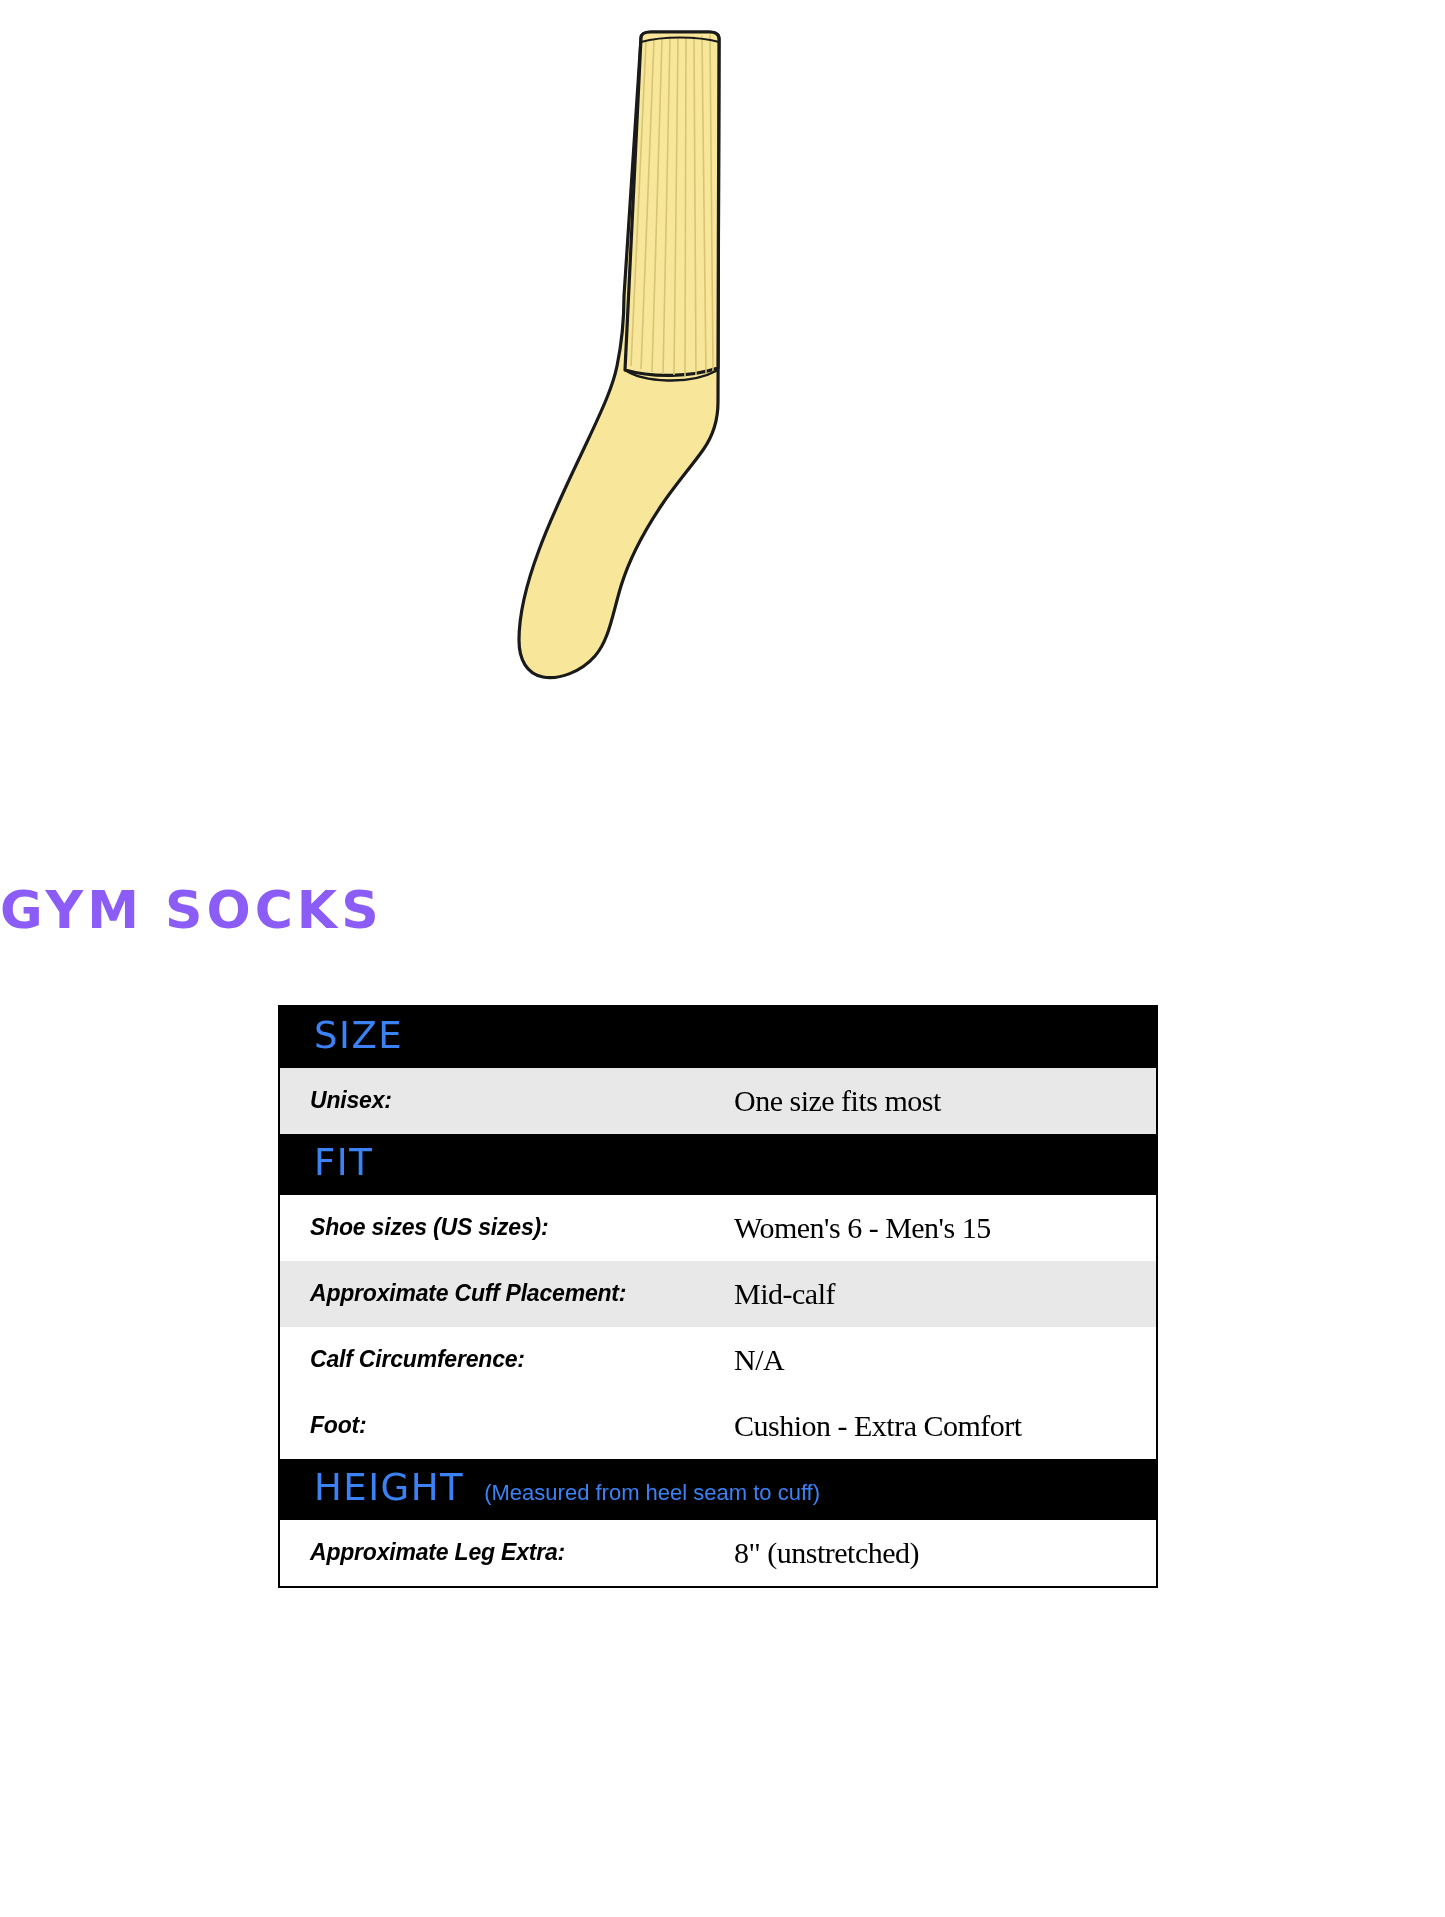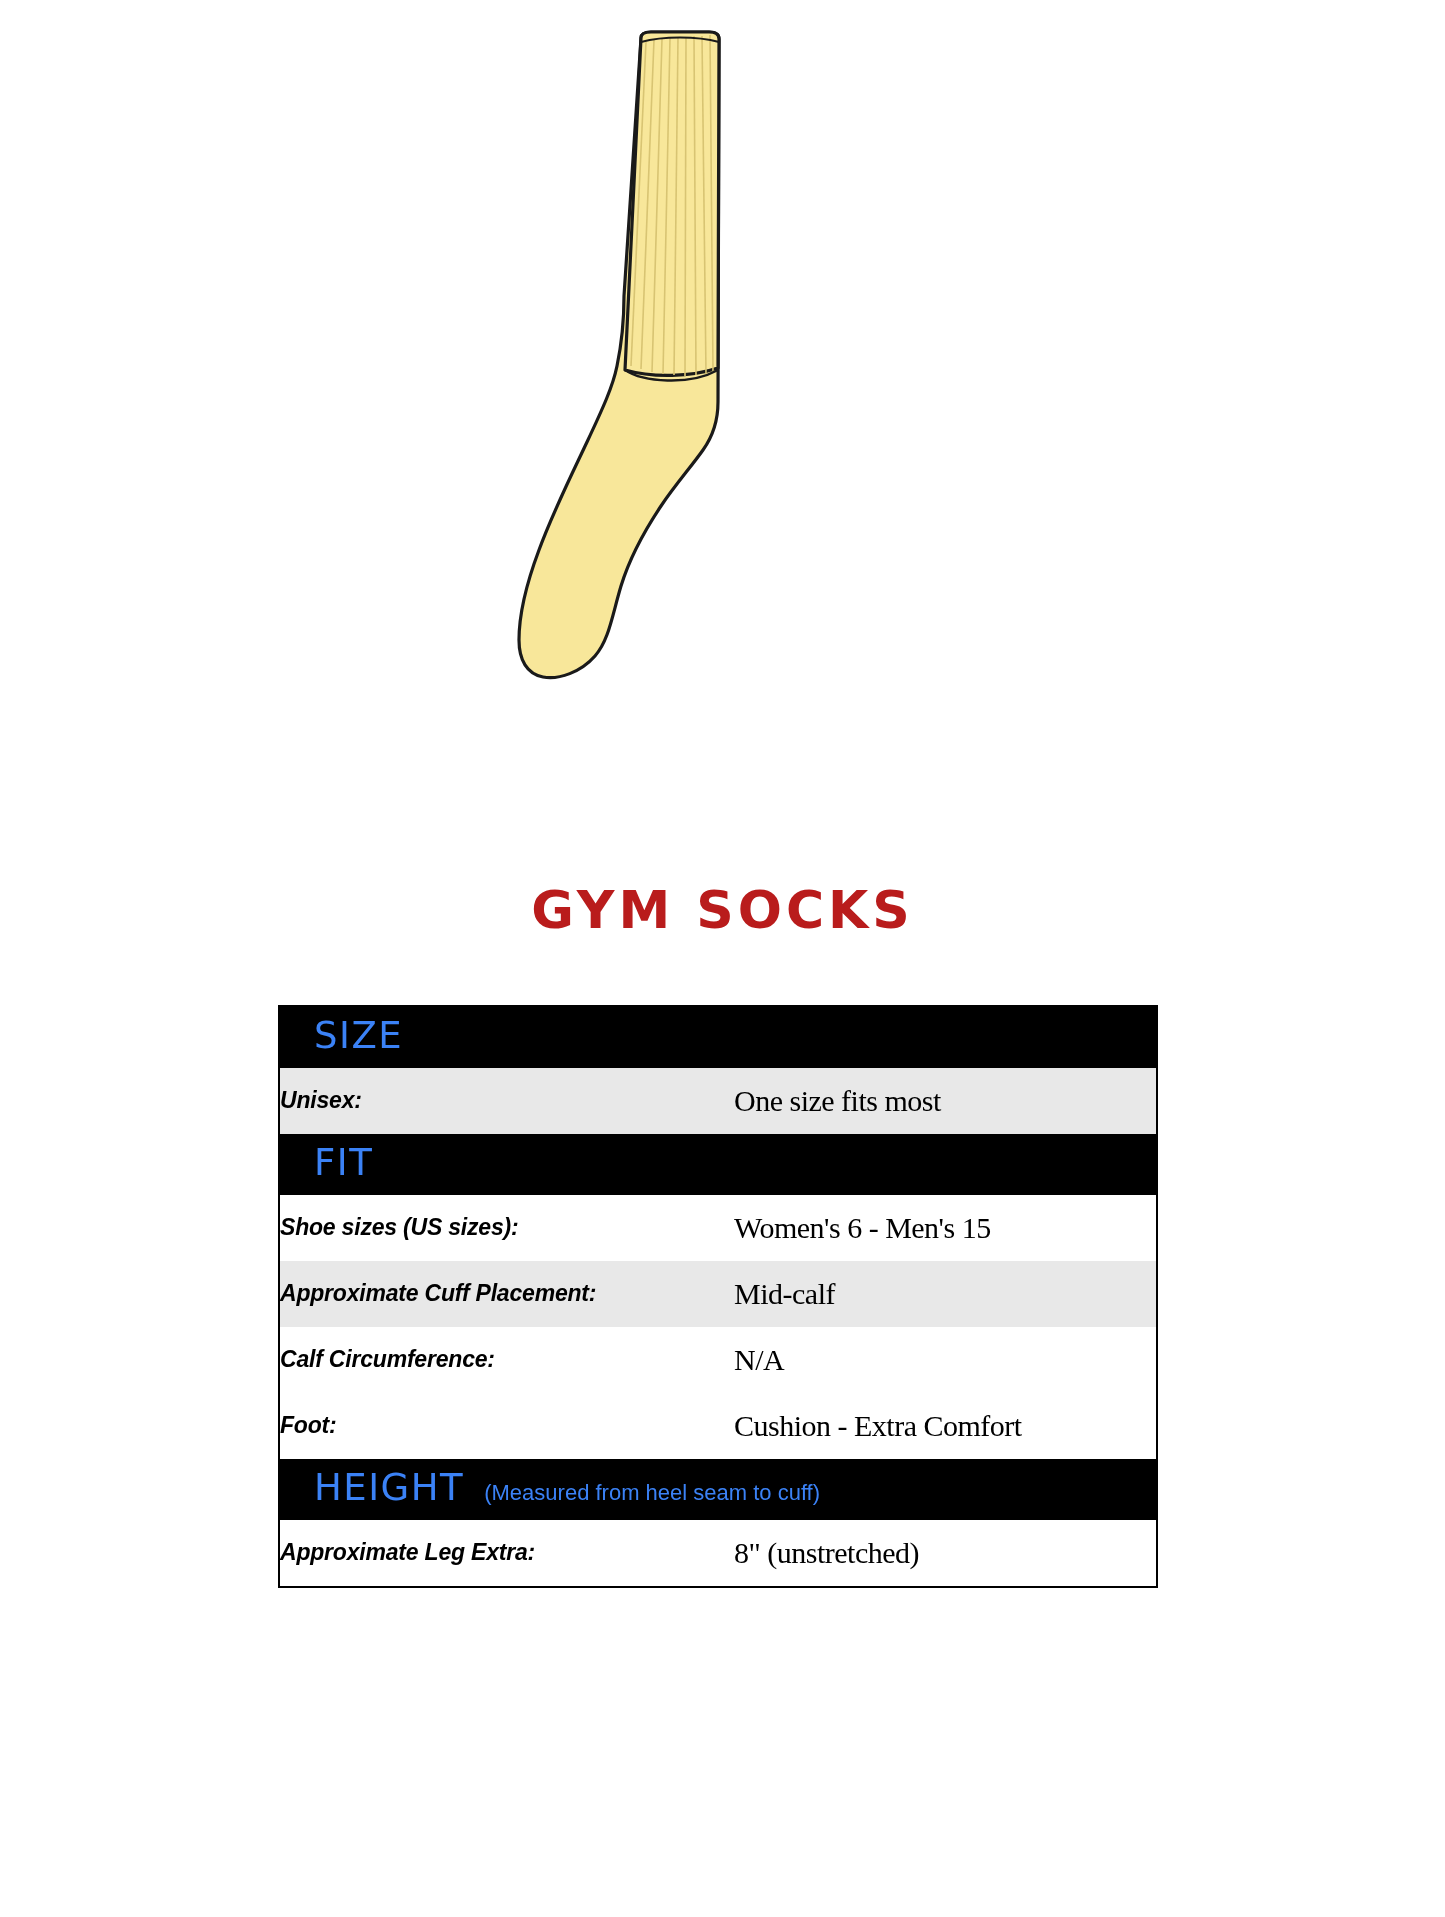--- a/index.html
+++ b/index.html
@@ -36,26 +36,25 @@
   .sock-wrap svg {
     display: block;
   }
 
   
   .product-title {
     position: absolute;
     left: 0;
     top: 880px;
     width: 1445px;
-    text-align: center;
     font-size: 52px;
     font-weight: bold;
     letter-spacing: 4px;
     font-family: "DejaVu Sans", sans-serif;
-    color: #b91c1c;
+    color: #8b5cf6;
   }
 
   
   .spec-table {
     position: absolute;
     left: 278px;
     top: 1005px;
     width: 880px;
     border: 2px solid #000000;
     border-collapse: collapse;
@@ -91,20 +90,21 @@
     vertical-align: baseline;
   }
 
   tr.spec-row td {
     border: none;
     padding: 16px 10px 16px 0;
     vertical-align: middle;
   }
   tr.spec-row .label-cell {
     width: 360px;
+    padding-left: 30px;
     font-weight: bold;
     font-style: italic;
     font-size: 23px;
     font-family: "Liberation Sans", sans-serif;
     letter-spacing: -0.2px;
   }
   tr.spec-row .value-cell {
     font-size: 30px;
     font-family: Liberation Serif, serif;
     letter-spacing: -0.5px;

